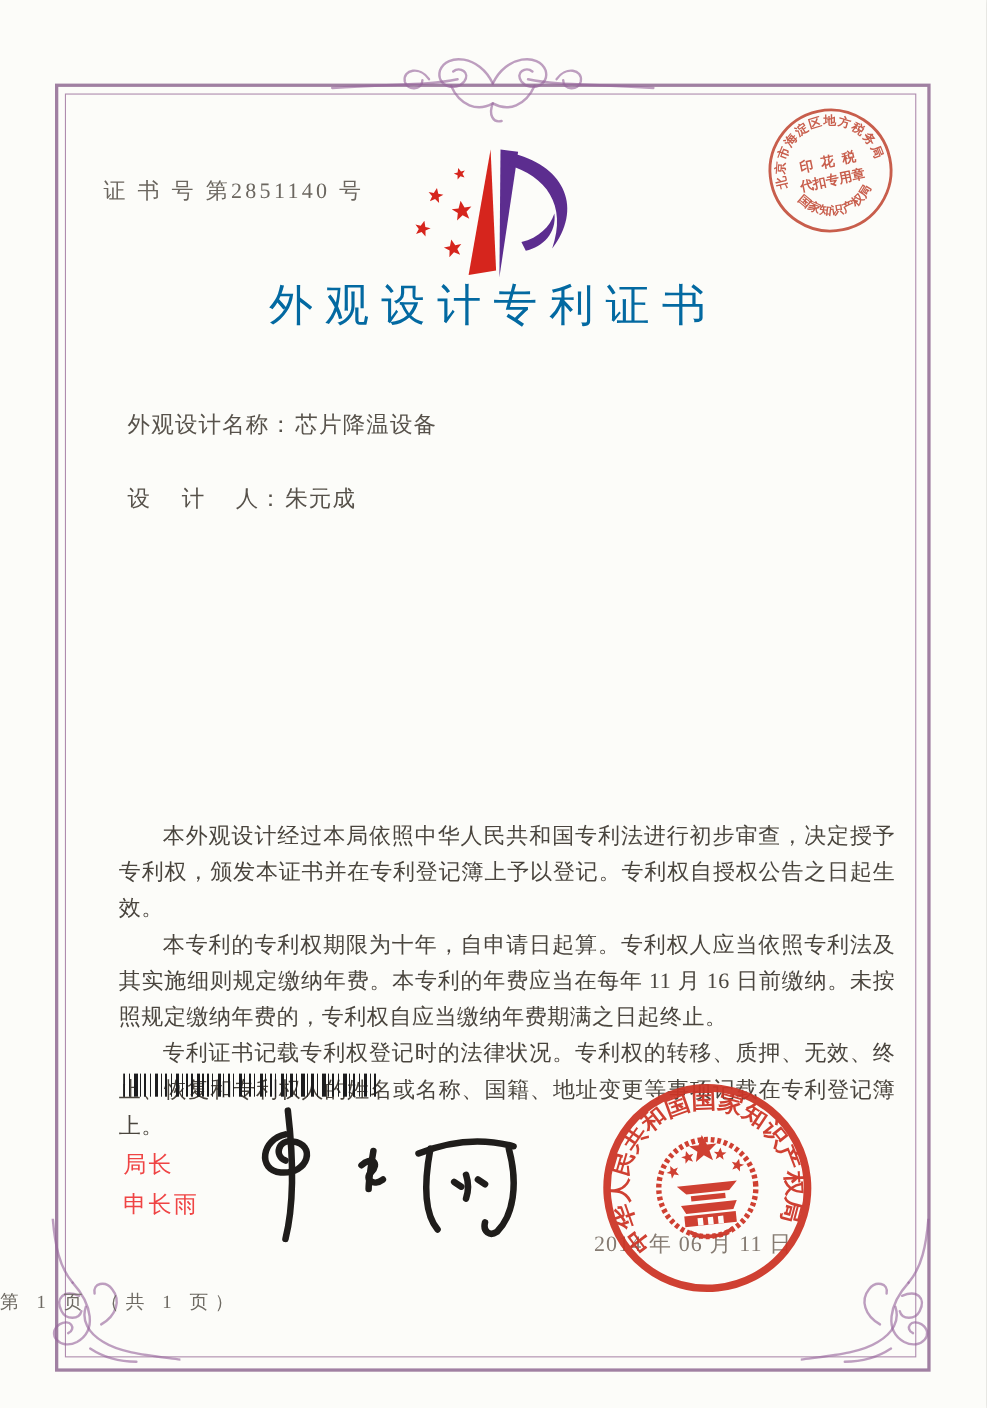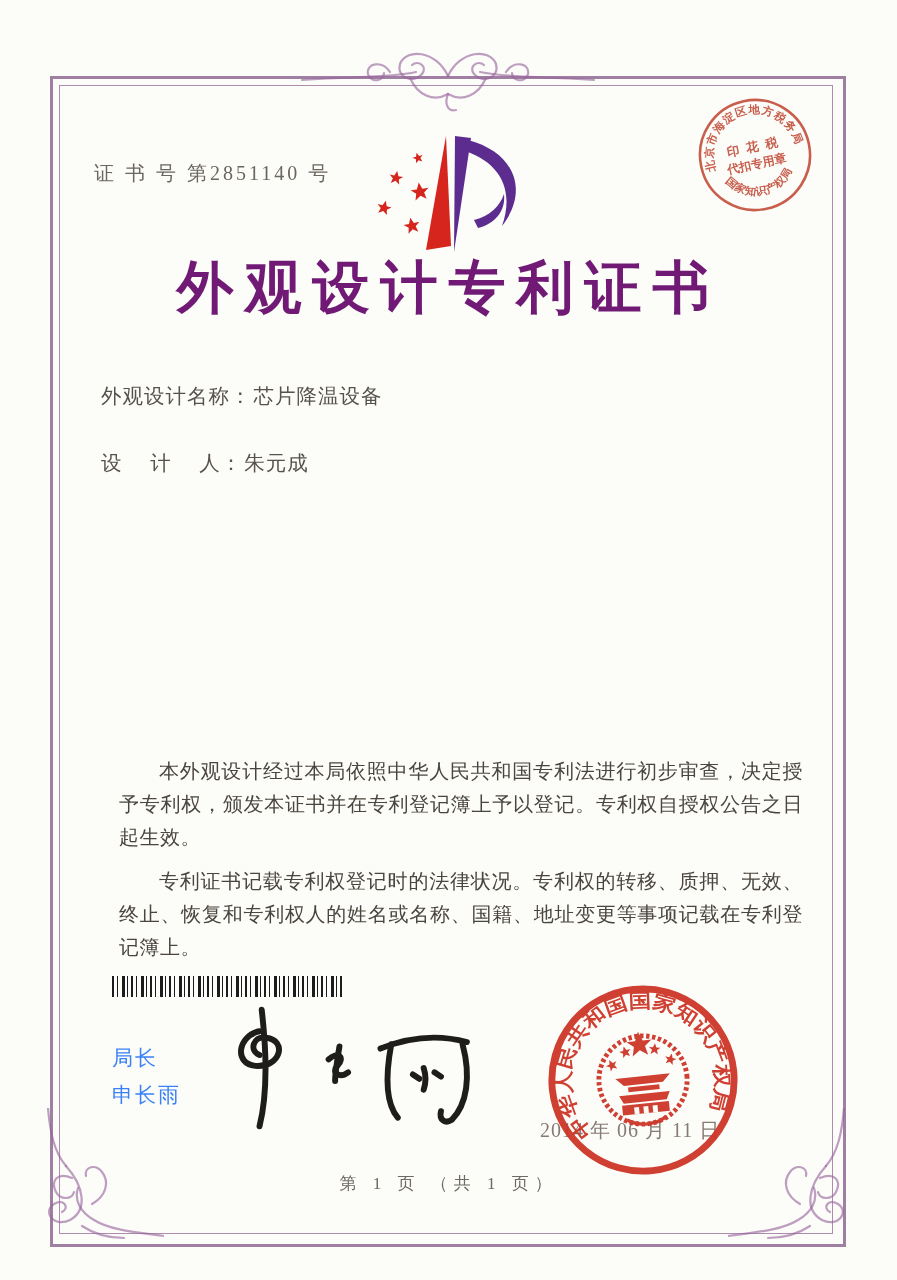--- a/index.html
+++ b/index.html
@@ -12,45 +12,45 @@
   .frame-outer{position:absolute;left:50px;top:76px;width:790px;height:1165px;
     border:3px solid rgba(125,80,128,.72);}
   .frame-inner{position:absolute;left:59px;top:85px;width:772px;height:1147px;
     border:1px solid rgba(152,108,152,.78);}
   .flourish{position:absolute;pointer-events:none;}
   .flourish path{fill:none;stroke:#96649b;stroke-width:2.2;stroke-linecap:round;opacity:.62;}
   
   .cert-no{position:absolute;left:94px;top:120px;font-size:20px;letter-spacing:3px;color:#6b665f;margin-top:40px;}
   .logo{position:absolute;left:356px;top:128px;width:188px;height:136px;}
   .title{position:absolute;left:0;right:0;top:250px;text-align:center;
-    font-size:57px;font-weight:bold;letter-spacing:11px;color:#701a75;}
+    font-size:40px;font-weight:normal;letter-spacing:11px;color:#0369a1;}
   
   .tax-stamp{position:absolute;left:694px;top:94px;width:122px;height:122px;opacity:.92;}
   
-  .fields{position:absolute;left:101px;top:372px;right:80px;margin-top:10px;}
+  .fields{position:absolute;left:116px;top:372px;right:80px;}
   .field{height:66.5px;font-size:20.5px;color:#57524b;letter-spacing:1px;white-space:nowrap;}
   .field .fvalue{margin-left:2px;}
   
   .paragraphs{position:absolute;left:108px;top:744px;width:706px;
     font-size:20px;line-height:33px;color:#4a453e;text-align:justify;}
-  .paragraphs p{margin:11px;text-indent:2em;letter-spacing:.5px;}
+  .paragraphs p{margin:0;text-indent:2em;letter-spacing:.5px;}
   
   .barcode{position:absolute;left:112px;top:976px;width:232px;height:21px;
     background-image:repeating-linear-gradient(90deg,
       #1c1c1e 0 2px,transparent 2px 5px,
       #1c1c1e 5px 6px,transparent 6px 10px,
       #1c1c1e 10px 13px,transparent 13px 15px,
       #1c1c1e 15px 16px,transparent 16px 19px);}
-  .officials{position:absolute;left:112px;top:1040px;font-size:21px;line-height:37px;color:#3b82f6;letter-spacing:2px;}
+  .officials{position:absolute;left:112px;top:1040px;font-size:21px;line-height:37px;color:#ef4444;letter-spacing:2px;}
   .signature{position:absolute;left:212px;top:1000px;width:270px;height:136px;}
   .signature path{fill:none;stroke:#1f1d1b;stroke-width:5.5;stroke-linecap:round;stroke-linejoin:round;}
   .seal-date{position:absolute;left:540px;top:1117px;width:220px;font-size:20px;
     letter-spacing:1px;color:#857b72;z-index:1;}
   .office-seal{position:absolute;left:545px;top:982px;width:196px;height:196px;z-index:2;opacity:.94;}
-  .page-footer{position:absolute;left:0;right:0;top:1172px;text-align:center;
+  .page-footer{position:absolute;left:0;right:0;top:1172px;text-align:left;
     font-size:17px;letter-spacing:6px;color:#6e6a63;}
 </style>
 </head>
 <body>
 
 <div class="page">
 
   <svg width="0" height="0" style="position:absolute">
     <defs>
       <polygon id="star" points="0,-10 2.9,-3.1 9.5,-3.1 4.2,1.2 5.9,8.1 0,4 -5.9,8.1 -4.2,1.2 -9.5,-3.1 -2.9,-3.1"></polygon>
@@ -133,20 +133,21 @@
     <div class="field">
       <span class="flabel">外观设计名称：</span><span class="fvalue">芯片降温设备</span>
     </div>
     <div class="field">
       <span class="flabel">设　 计　 人：</span><span class="fvalue">朱元成</span>
     </div>
   </div>
 
   <div class="paragraphs">
     <p>本外观设计经过本局依照中华人民共和国专利法进行初步审查，决定授予专利权，颁发本证书并在专利登记簿上予以登记。专利权自授权公告之日起生效。</p>
+    <p>本专利的专利权期限为十年，自申请日起算。专利权人应当依照专利法及其实施细则规定缴纳年费。本专利的年费应当在每年 11 月 16 日前缴纳。未按照规定缴纳年费的，专利权自应当缴纳年费期满之日起终止。</p>
     <p>专利证书记载专利权登记时的法律状况。专利权的转移、质押、无效、终止、恢复和专利权人的姓名或名称、国籍、地址变更等事项记载在专利登记簿上。</p>
   </div>
 
   <div class="barcode"></div>
 
   <div class="officials">
     <div>局长</div>
     <div>申长雨</div>
   </div>
 

